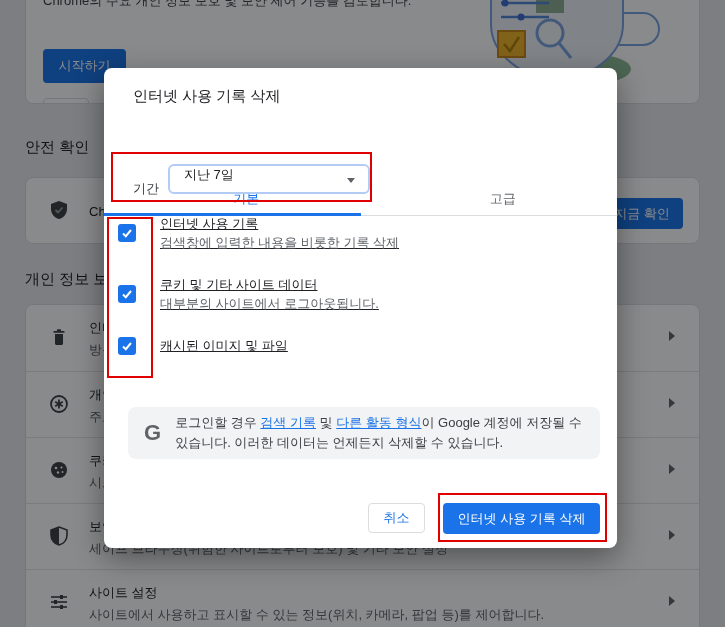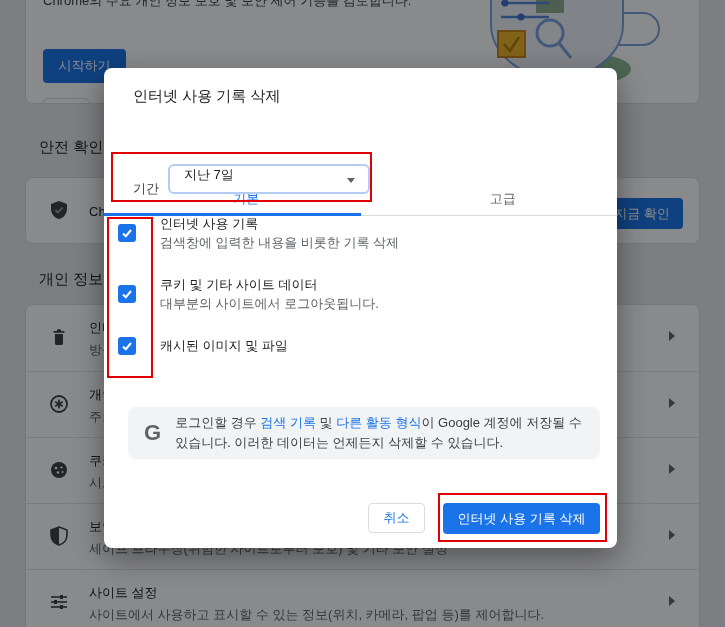--- a/index.html
+++ b/index.html
@@ -27,21 +27,21 @@
     font-size:13px; font-weight:500; border-radius:4px; cursor:pointer;
     user-select:none;
   }
   .btn-filled { background:#1a73e8; color:#fff; }
   .btn-outline { background:#fff; color:#1a73e8; border:1px solid #dadce0; }
   .start-btn { width:83px; height:34px; }
   .cancel-btn-bg { width:46px; height:34px; }
   .illustration { position:absolute; left:415px; top:0; }
 
   .section-heading {
-    position:absolute; left:39px; font-size:15px; color:#202124;
+    position:absolute; left:25px; font-size:15px; color:#202124;
   }
   .safety-card { top:177px; height:67px; }
   .safety-row { position:relative; height:100%; display:flex; align-items:center; }
   .safety-icon { position:absolute; left:23px; top:22px; }
   .safety-title { position:absolute; left:63px; top:26px; font-size:13px; color:#202124; }
   .check-now-btn { position:absolute; left:575px; top:20px; width:82px; height:31px; }
 
   .privacy-card { top:304px; height:335px; overflow:hidden; }
   .p-row { position:relative; height:66px; }
   .p-row + .p-row { border-top:1px solid #e3e4e6; }
@@ -77,39 +77,39 @@
   .time-label { font-size:13px; color:#3c4043; margin-right:9px;margin-top:20px; }
   .time-select {
     position:relative; width:202px; height:30px; background:#fff;
     border:2px solid #b3ccf5; border-radius:6px;
     display:flex; align-items:flex-start; padding-left:14px; cursor:pointer;
   }
   .time-value { font-size:13px; color:#202124; }
   .select-arrow { position:absolute; right:13px; top:12px; width:0; height:0;
     border-top:5px solid #5f6368; border-left:4px solid transparent; border-right:4px solid transparent; }
 
-  .cb-section { position:absolute; left:14px; top:146px; width:470px; }
+  .cb-section { position:absolute; left:14px; top:146px; width:470px;text-decoration:underline; }
   .cb-row { display:flex; align-items:center; margin-bottom:23px; }
   .checkbox {
     width:18px; height:18px; border-radius:3px; background:#1a73e8;
     flex:0 0 18px; margin-right:24px; display:flex; align-items:center; justify-content:center;
     cursor:pointer;
   }
   .cb-text { width:447px; }
   .cb-label { font-size:13px; color:#202124; line-height:19px; }
   .cb-desc { font-size:13px; color:#5f6368; line-height:19px; }
 
   .g-note {
     position:absolute; left:24px; top:339px; width:472px; min-height:50px;
     background:#f1f3f4; border-radius:8px; display:flex; align-items:center;
     padding:6px 16px;
   }
   .g-logo { font-size:22px; font-weight:bold; color:#5f6368; margin-right:14px; }
   .g-text { font-size:13px; line-height:20px; color:#3c4043; }
-  .g-text a { color:#1a73e8; cursor:pointer; }
+  .g-text a { color:#1a73e8; text-decoration:underline; cursor:pointer; }
 
   .dlg-buttons { position:absolute; right:17px; top:435px; display:flex; gap:18px; }
   .dlg-cancel { width:57px; height:30px; }
   .dlg-confirm { width:157px; height:31px; font-weight:500; }
 
   
   .annotation { position:absolute; border:2px solid #e10000; pointer-events:none; }
   .ann-time { left:111px; top:152px; width:261px; height:50px; }
   .ann-checks { left:107px; top:217px; width:46px; height:161px; }
   .ann-confirm { left:438px; top:493px; width:169px; height:49px; }

